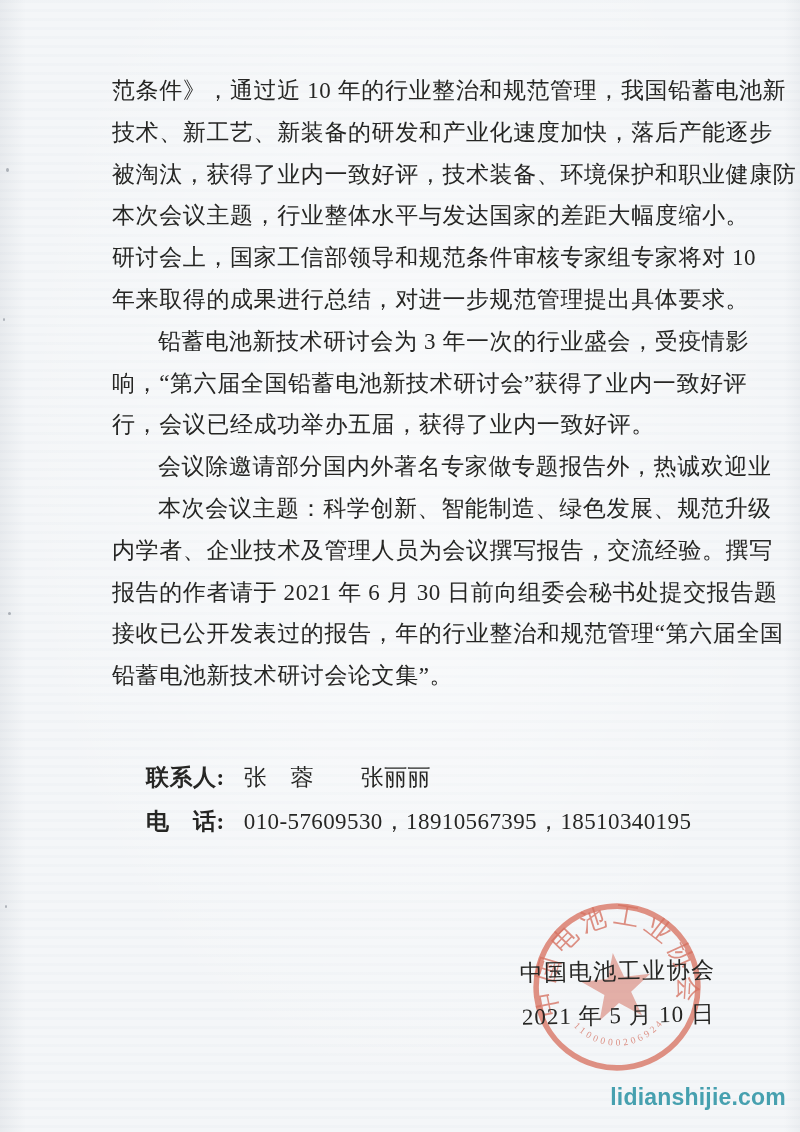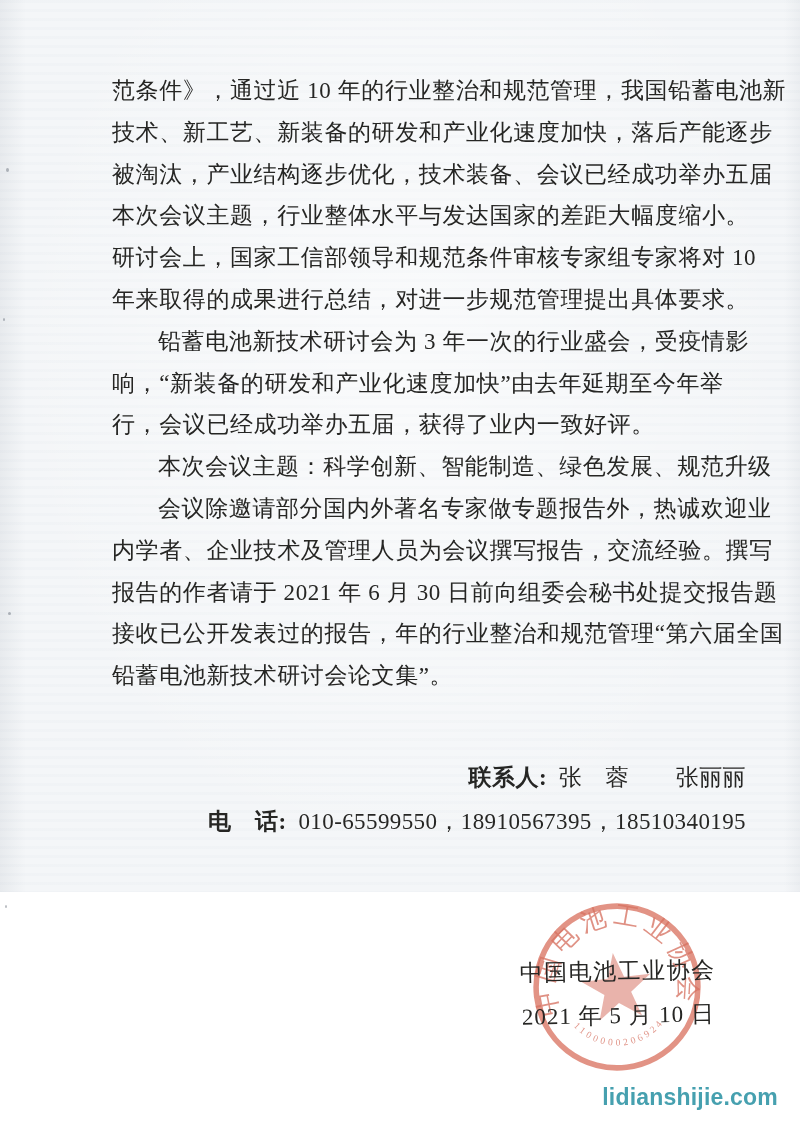--- a/index.html
+++ b/index.html
@@ -3,21 +3,21 @@
 <meta charset="utf-8">
 <style>
   html, body { margin: 0; padding: 0; }
   body {
     width: 800px; height: 1132px;
     font-family: "Liberation Serif", serif;
     overflow: hidden;
   }
   .page {
     position: relative;
-    width: 800px; height: 892px;
+    width: 800px; height: 1132px;
     background:
       radial-gradient(ellipse at 50% 40%, rgba(255,255,255,0.5), rgba(255,255,255,0) 70%),
       repeating-linear-gradient(180deg, rgba(210,218,226,0.10) 0 3px, rgba(255,255,255,0) 3px 9px),
       #f4f6f8;
     color: #262624;
   }
   
   .edge-shade-left {
     position: absolute; left: 0; top: 0; width: 26px; height: 100%;
     background: linear-gradient(90deg, rgba(120,130,145,0.10), rgba(120,130,145,0));
@@ -49,21 +49,21 @@
     text-align-last: justify;
   }
   .doc-body .line.indent { padding-left: 46px; }
 
   
   .contacts {
     position: absolute;
     left: 146px; top: 756px; width: 600px;
     font-size: 23px;
   }
-  .contact-row { height: 44px; line-height: 44px; white-space: nowrap; text-align: right; }
+  .contact-row { height: 44px; line-height: 44px; white-space: nowrap; }
   .contact-label {
     display: inline-block;
     min-width: 86px;
     font-weight: 700;
     letter-spacing: 0.5px;
   }
   .contact-value { margin-left: 6px; letter-spacing: 0.4px; }
 
   
   .signature {
@@ -83,21 +83,21 @@
     left: 526px; top: 896px;
     width: 182px; height: 182px;
     transform: rotate(-7deg);
     z-index: 2;
     opacity: 0.85;
   }
 
   
   .watermark {
     position: absolute;
-    right: 22px; top: 1084px;
+    right: 14px; top: 1084px;
     font-family: "Liberation Sans", sans-serif;
     font-size: 23px;
     font-weight: 600;
     color: #46a0af;
     letter-spacing: 0.2px;
     z-index: 4;
   }
 </style>
 </head>
 <body>
@@ -107,43 +107,43 @@
   <div class="edge-shade-left"></div>
   <div class="edge-shade-right"></div>
   <div class="speck s1"></div>
   <div class="speck s2"></div>
   <div class="speck s3"></div>
   <div class="speck s4"></div>
 
   <div class="doc-body">
       <div class="line fill">范条件》，通过近 10 年的行业整治和规范管理，我国铅蓄电池新</div>
       <div class="line fill">技术、新工艺、新装备的研发和产业化速度加快，落后产能逐步</div>
-      <div class="line fill">被淘汰，产业结构逐步优化，技术装备、会议已经成功举办五届</div>
+      <div class="line fill">被淘汰，获得了业内一致好评，技术装备、环境保护和职业健康防</div>
       <div class="line fill">本次会议主题，行业整体水平与发达国家的差距大幅度缩小。</div>
       <div class="line fill">研讨会上，国家工信部领导和规范条件审核专家组专家将对 10</div>
       <div class="line">年来取得的成果进行总结，对进一步规范管理提出具体要求。</div>
       <div class="line indent fill">铅蓄电池新技术研讨会为 3 年一次的行业盛会，受疫情影</div>
-      <div class="line fill">响，“新装备的研发和产业化速度加快”由去年延期至今年举</div>
+      <div class="line fill">响，“第六届全国铅蓄电池新技术研讨会”获得了业内一致好评</div>
       <div class="line">行，会议已经成功举办五届，获得了业内一致好评。</div>
+      <div class="line indent fill">会议除邀请部分国内外著名专家做专题报告外，热诚欢迎业</div>
       <div class="line indent">本次会议主题：科学创新、智能制造、绿色发展、规范升级</div>
-      <div class="line indent fill">会议除邀请部分国内外著名专家做专题报告外，热诚欢迎业</div>
       <div class="line fill">内学者、企业技术及管理人员为会议撰写报告，交流经验。撰写</div>
       <div class="line fill">报告的作者请于 2021 年 6 月 30 日前向组委会秘书处提交报告题</div>
       <div class="line fill">接收已公开发表过的报告，年的行业整治和规范管理“第六届全国</div>
       <div class="line">铅蓄电池新技术研讨会论文集”。</div>
     </div>
 
   <div class="contacts">
     <div class="contact-row">
       <span class="contact-label">联系人:</span>
       <span class="contact-value">张　蓉　　张丽丽</span>
     </div>
     <div class="contact-row">
       <span class="contact-label">电　话:</span>
-      <span class="contact-value">010-65599550，18910567395，18510340195</span>
+      <span class="contact-value">010-57609530，18910567395，18510340195</span>
     </div>
   </div>
 
   <svg class="seal" viewBox="0 0 180 180" xmlns="http://www.w3.org/2000/svg">
 
     <circle cx="90" cy="90" r="80" fill="none" stroke="#d5604c" stroke-width="5.5" stroke-opacity="0.8"></circle>
 
     <path d="M90,56 L98.2,80.7 L124.2,80.9 L103.3,96.3 L111.2,121.1 L90,106 L68.8,121.1 L76.7,96.3 L55.8,80.9 L81.8,80.7 Z" fill="#cf5d4b" fill-opacity="0.55"></path>
 
     <path id="sealArcTop" d="M 31.7 111.2 A 62 62 0 1 1 148.3 111.2" fill="none"></path>

